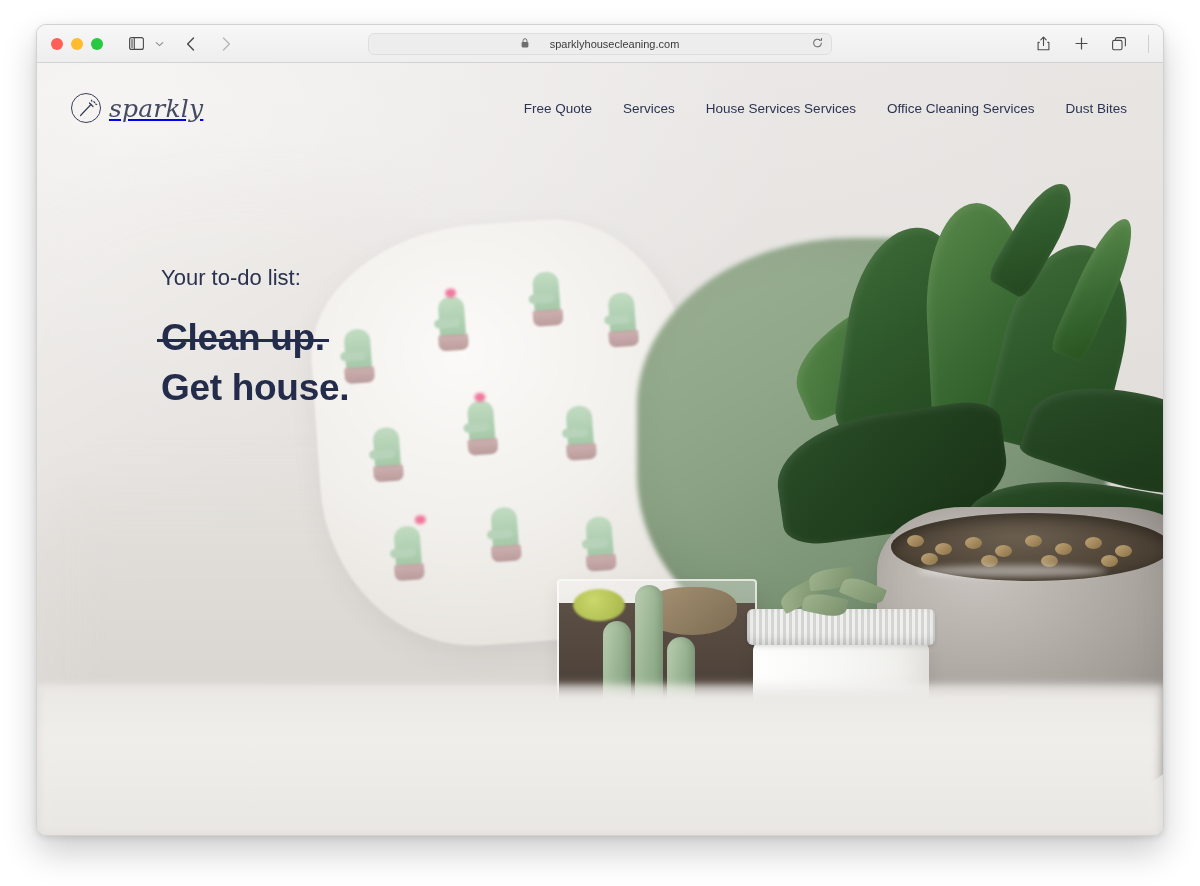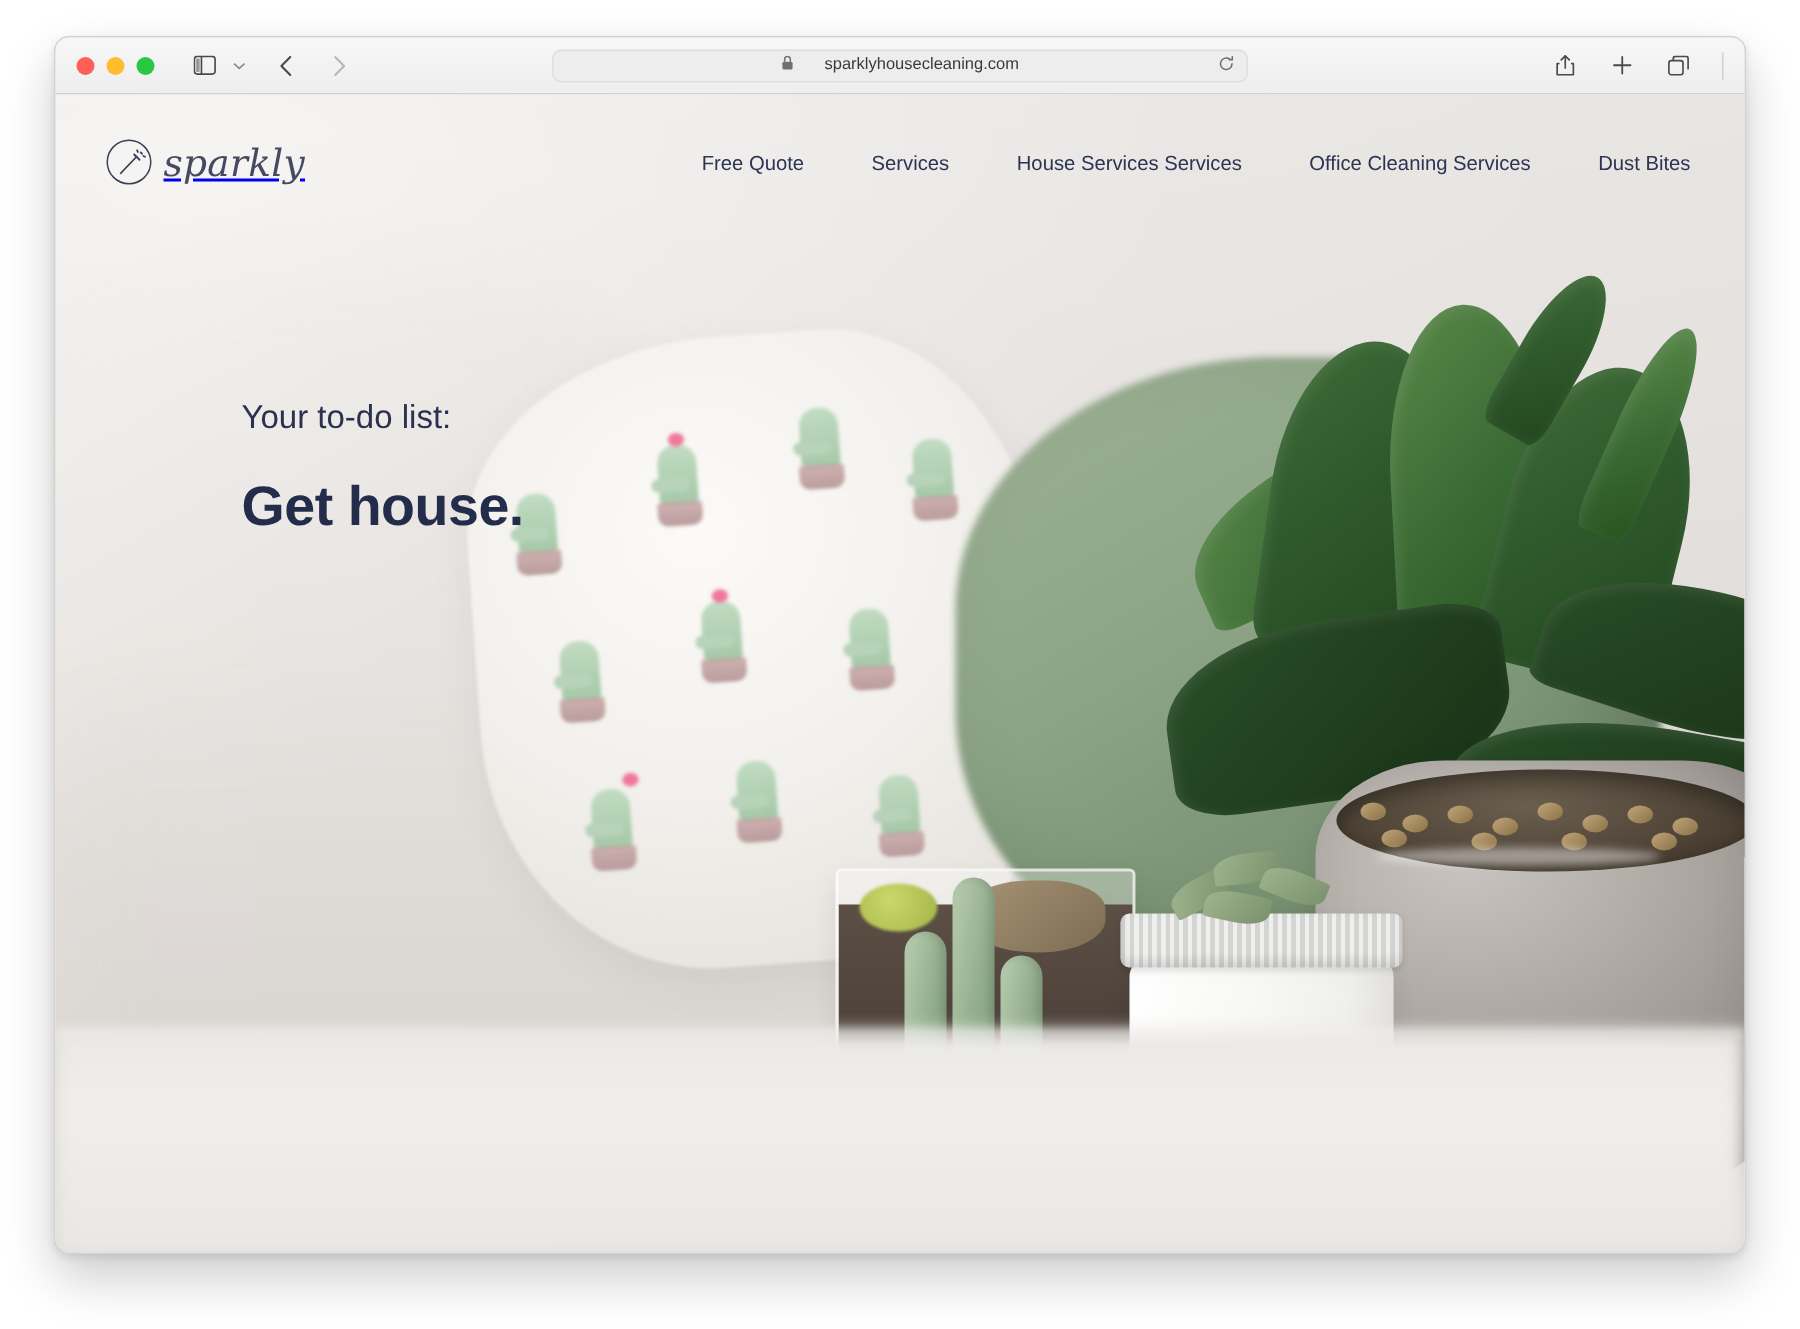--- a/index.html
+++ b/index.html
@@ -344,21 +344,21 @@
     font-style: italic;
     font-size: 25px;
     color: #454a60;
     letter-spacing: .2px;
   }
 
   .site-nav {
     margin-left: auto;
     display: flex;
     align-items: flex-start;
-    gap: 45px;
+    gap: 31px;
   }
   .nav-link {
     font-size: 13.5px;
     color: #2c3452;
     text-decoration: none;
     white-space: nowrap;
   }
 
   
   .hero {
@@ -606,20 +606,21 @@
         <a class="nav-link" href="#">Services</a>
         <a class="nav-link" href="#">House Services Services</a>
         <a class="nav-link" href="#">Office Cleaning Services</a>
         <a class="nav-link" href="#">Dust Bites</a>
       </nav>
     </header>
 
     <section class="hero">
       <div class="kicker">Your to-do list:</div>
       <h1 class="headline">
+        <div><span class="strike">Clean up.</span></div>
         <div>Get house.</div>
       </h1>
 
       <div class="hero-body">
       </div>
 
     </section>
 
   </div>
 </div>

